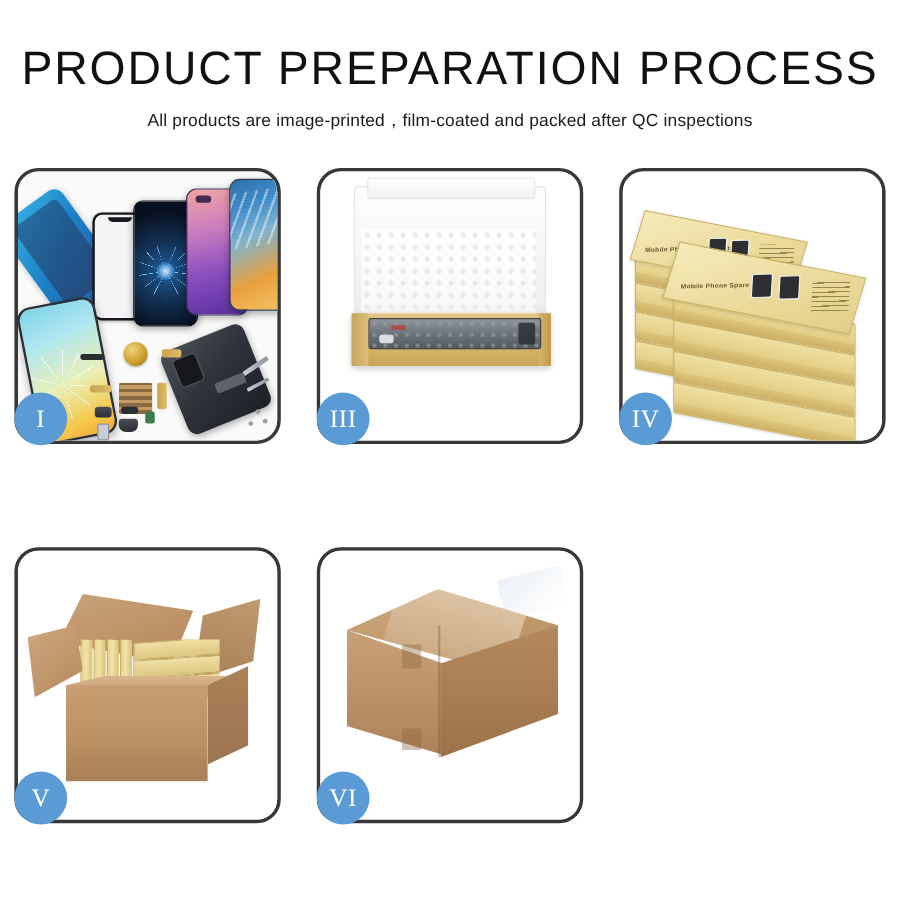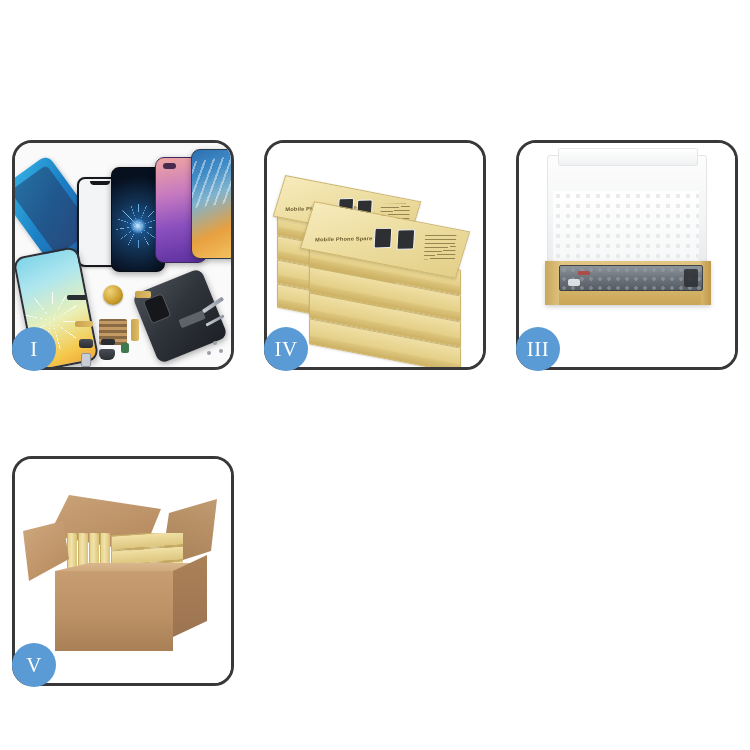--- a/index.html
+++ b/index.html
@@ -444,20 +444,24 @@
     background:linear-gradient(150deg,rgba(235,240,244,.9),rgba(250,252,253,.2));
     transform:rotate(-14deg);
     border-radius:3px;
   }
 </style>
 </head>
 <body>
 
 <div class="page">
 
+  <div class="header">
+    <h1 class="title">PRODUCT PREPARATION PROCESS</h1>
+    <p class="subtitle">All products are image-printed，film-coated and packed after QC inspections</p>
+  </div>
 
   <div class="grid">
 
     <div class="panel">
       <div class="panel-clip p1">
         <div class="ph ph-blue-tilt"></div>
         <div class="ph ph-glass"></div>
         <div class="ph ph-dark">
           <div class="crack"></div>
           <div class="glow"></div>
@@ -486,81 +490,81 @@
         <div class="part tool" style="left:190px;top:176px;width:20px;height:3px;transform:rotate(-28deg);"></div>
         <div class="part screw" style="left:198px;top:198px;"></div>
         <div class="part screw" style="left:204px;top:206px;"></div>
         <div class="part screw" style="left:192px;top:208px;"></div>
       </div>
       <div class="badge">I</div>
     </div>
 
 
     <div class="panel">
-      <div class="panel-clip p4">
-        <div class="stack">
-
-          <div class="ybox" style="left:4px;top:64px;width:116px;height:22px;transform:skewY(11deg);">
-              <div class="side"></div>
-            </div>
-          <div class="ybox" style="left:4px;top:88px;width:116px;height:22px;transform:skewY(11deg);">
-              <div class="side"></div>
-            </div>
-          <div class="ybox" style="left:4px;top:112px;width:116px;height:22px;transform:skewY(11deg);">
-              <div class="side"></div>
-            </div>
-          <div class="ybox" style="left:4px;top:136px;width:116px;height:22px;transform:skewY(11deg);">
-              <div class="side"></div>
-            </div>
-
-          <div class="lidtop" style="left:6px;top:28px;width:134px;height:42px;transform:skewY(11deg) skewX(-16deg);">
-            <div class="lbl" style="left:8px;top:22px;transform:rotate(-13deg);">Mobile Phone Spare Parts</div>
-            <div class="thumb" style="left:58px;top:10px;width:13px;height:17px;transform:rotate(-13deg);"></div>
-            <div class="thumb" style="left:76px;top:8px;width:13px;height:17px;transform:rotate(-13deg);"></div>
-            <div class="lines" style="left:100px;top:6px;width:28px;height:24px;transform:rotate(-13deg);"></div>
-          </div>
-
-          <div class="ybox" style="left:36px;top:96px;width:150px;height:24px;transform:skewY(11deg);">
-              <div class="side"></div>
-            </div>
-          <div class="ybox" style="left:36px;top:122px;width:150px;height:24px;transform:skewY(11deg);">
-              <div class="side"></div>
-            </div>
-          <div class="ybox" style="left:36px;top:148px;width:150px;height:24px;transform:skewY(11deg);">
-              <div class="side"></div>
-            </div>
-          <div class="ybox" style="left:36px;top:174px;width:150px;height:24px;transform:skewY(11deg);">
-              <div class="side"></div>
-            </div>
-
-          <div class="lidtop" style="left:34px;top:56px;width:154px;height:48px;transform:skewY(11deg) skewX(-16deg);">
-            <div class="lbl" style="left:10px;top:26px;transform:rotate(-13deg);">Mobile Phone Spare Parts</div>
-            <div class="thumb" style="left:66px;top:12px;width:15px;height:19px;transform:rotate(-13deg);"></div>
-            <div class="thumb" style="left:88px;top:9px;width:15px;height:19px;transform:rotate(-13deg);"></div>
-            <div class="lines" style="left:116px;top:7px;width:30px;height:26px;transform:rotate(-13deg);"></div>
-          </div>
-        </div>
-      </div>
-      <div class="badge">IV</div>
-    </div>
-
-    <div class="panel">
       <div class="panel-clip p3">
         <div class="box3-lid"></div>
         <div class="box3-foam"></div>
         <div class="box3-tray">
           <div class="lipL"></div>
           <div class="lipR"></div>
           <div class="box3-screen">
             <div class="red"></div>
             <div class="wht"></div>
           </div>
         </div>
       </div>
       <div class="badge">III</div>
+    </div>
+
+    <div class="panel">
+      <div class="panel-clip p4">
+        <div class="stack">
+
+          <div class="ybox" style="left:4px;top:64px;width:116px;height:22px;transform:skewY(11deg);">
+              <div class="side"></div>
+            </div>
+          <div class="ybox" style="left:4px;top:88px;width:116px;height:22px;transform:skewY(11deg);">
+              <div class="side"></div>
+            </div>
+          <div class="ybox" style="left:4px;top:112px;width:116px;height:22px;transform:skewY(11deg);">
+              <div class="side"></div>
+            </div>
+          <div class="ybox" style="left:4px;top:136px;width:116px;height:22px;transform:skewY(11deg);">
+              <div class="side"></div>
+            </div>
+
+          <div class="lidtop" style="left:6px;top:28px;width:134px;height:42px;transform:skewY(11deg) skewX(-16deg);">
+            <div class="lbl" style="left:8px;top:22px;transform:rotate(-13deg);">Mobile Phone Spare Parts</div>
+            <div class="thumb" style="left:58px;top:10px;width:13px;height:17px;transform:rotate(-13deg);"></div>
+            <div class="thumb" style="left:76px;top:8px;width:13px;height:17px;transform:rotate(-13deg);"></div>
+            <div class="lines" style="left:100px;top:6px;width:28px;height:24px;transform:rotate(-13deg);"></div>
+          </div>
+
+          <div class="ybox" style="left:36px;top:96px;width:150px;height:24px;transform:skewY(11deg);">
+              <div class="side"></div>
+            </div>
+          <div class="ybox" style="left:36px;top:122px;width:150px;height:24px;transform:skewY(11deg);">
+              <div class="side"></div>
+            </div>
+          <div class="ybox" style="left:36px;top:148px;width:150px;height:24px;transform:skewY(11deg);">
+              <div class="side"></div>
+            </div>
+          <div class="ybox" style="left:36px;top:174px;width:150px;height:24px;transform:skewY(11deg);">
+              <div class="side"></div>
+            </div>
+
+          <div class="lidtop" style="left:34px;top:56px;width:154px;height:48px;transform:skewY(11deg) skewX(-16deg);">
+            <div class="lbl" style="left:10px;top:26px;transform:rotate(-13deg);">Mobile Phone Spare Parts</div>
+            <div class="thumb" style="left:66px;top:12px;width:15px;height:19px;transform:rotate(-13deg);"></div>
+            <div class="thumb" style="left:88px;top:9px;width:15px;height:19px;transform:rotate(-13deg);"></div>
+            <div class="lines" style="left:116px;top:7px;width:30px;height:26px;transform:rotate(-13deg);"></div>
+          </div>
+        </div>
+      </div>
+      <div class="badge">IV</div>
     </div>
 
     <div class="panel">
       <div class="panel-clip p5">
         <div class="flapB"></div>
         <div class="flapR"></div>
         <div class="ycontents">
           <div class="ybar" style="left:2px;"></div>
           <div class="ybar" style="left:13px;"></div>
           <div class="ybar" style="left:24px;"></div>
@@ -570,15 +574,30 @@
           <div class="ybar flat" style="left:46px;top:30px;"></div>
         </div>
         <div class="flapL"></div>
         <div class="carton-rim"></div>
         <div class="carton-front2"></div>
         <div class="carton-side"></div>
       </div>
       <div class="badge">V</div>
     </div>
 
+    <div class="panel">
+      <div class="panel-clip p6">
+        <div class="c6-shine"></div>
+        <div class="c6-top"></div>
+        <div class="c6-tape">
+            <i></i>
+          </div>
+        <div class="c6-left"></div>
+        <div class="c6-right"></div>
+        <div class="c6-seam" style="left:98px;top:62px;width:2px;height:110px;"></div>
+        <div class="c6-tab" style="left:68px;top:78px;width:16px;height:20px;"></div>
+        <div class="c6-tab" style="left:68px;top:148px;width:16px;height:18px;"></div>
+      </div>
+      <div class="badge">VI</div>
+    </div>
 
   </div>
 </div>
 
 </body></html>

